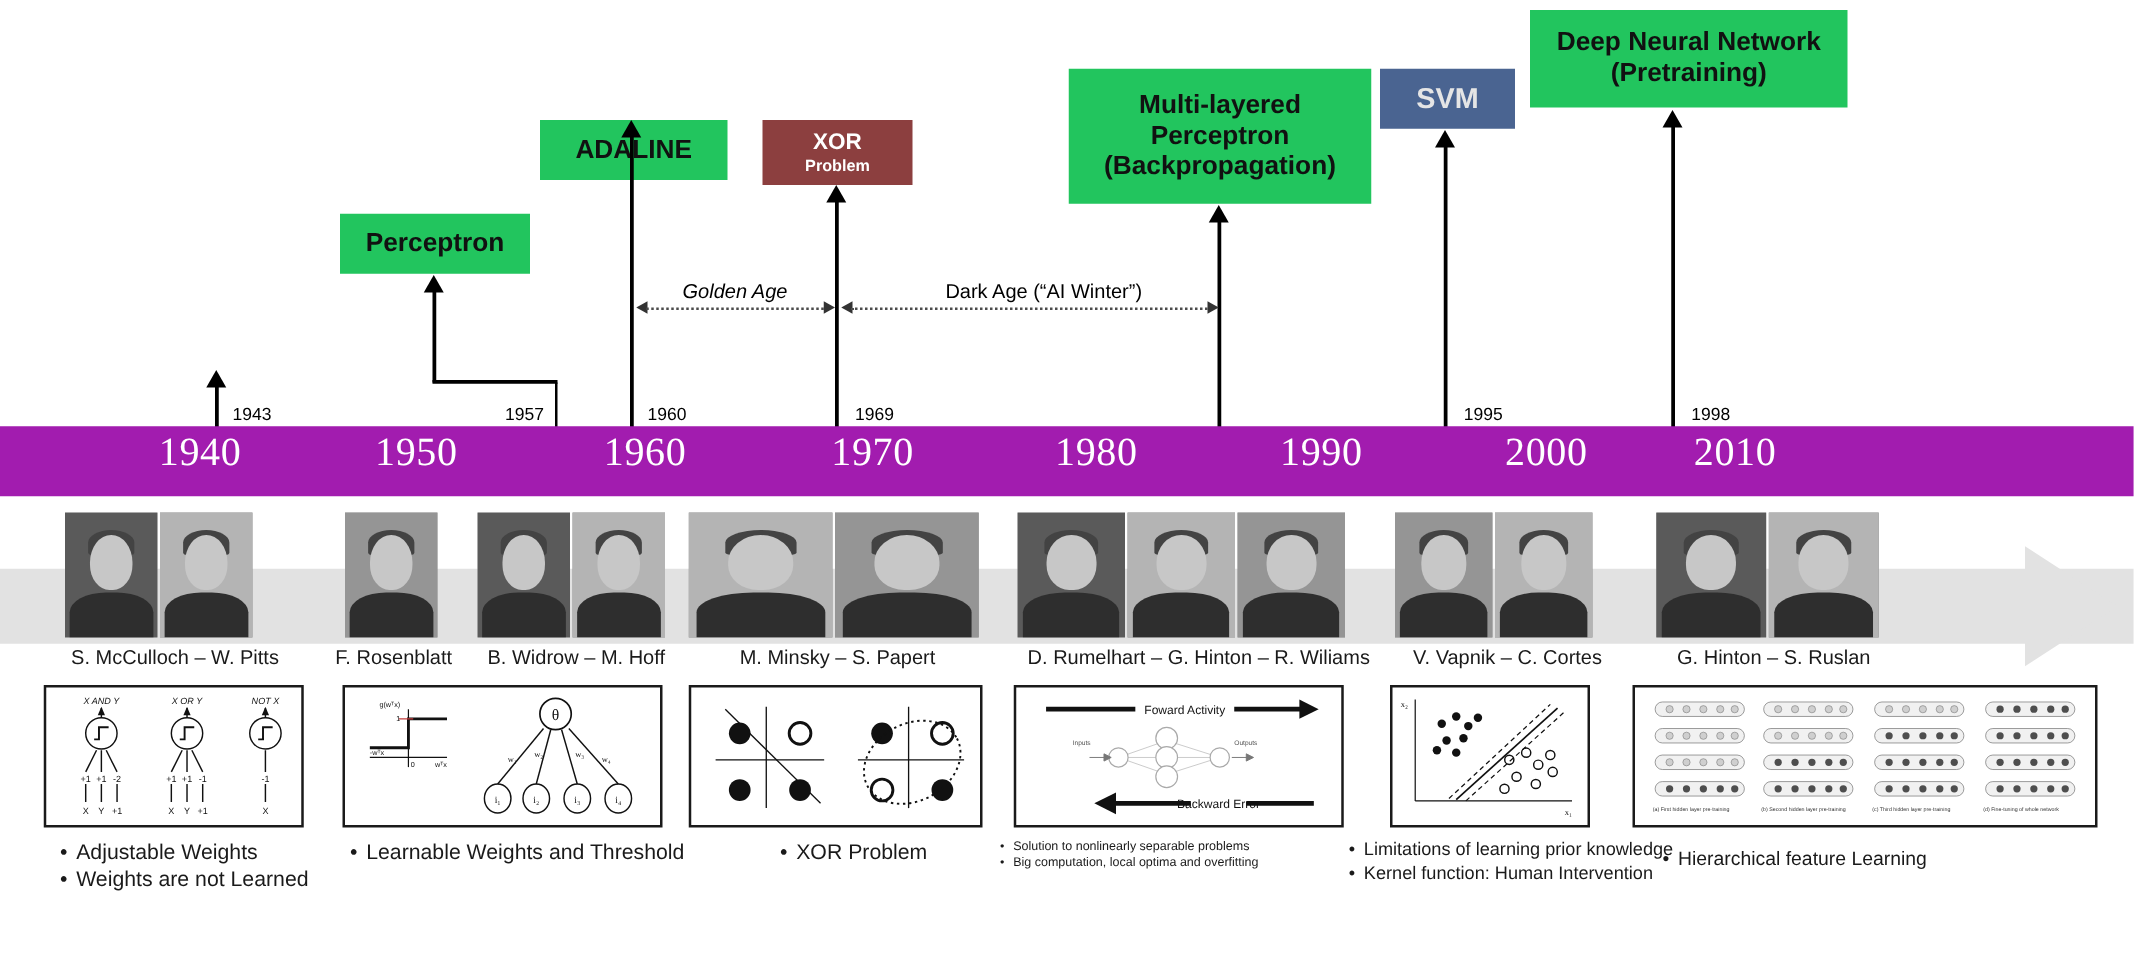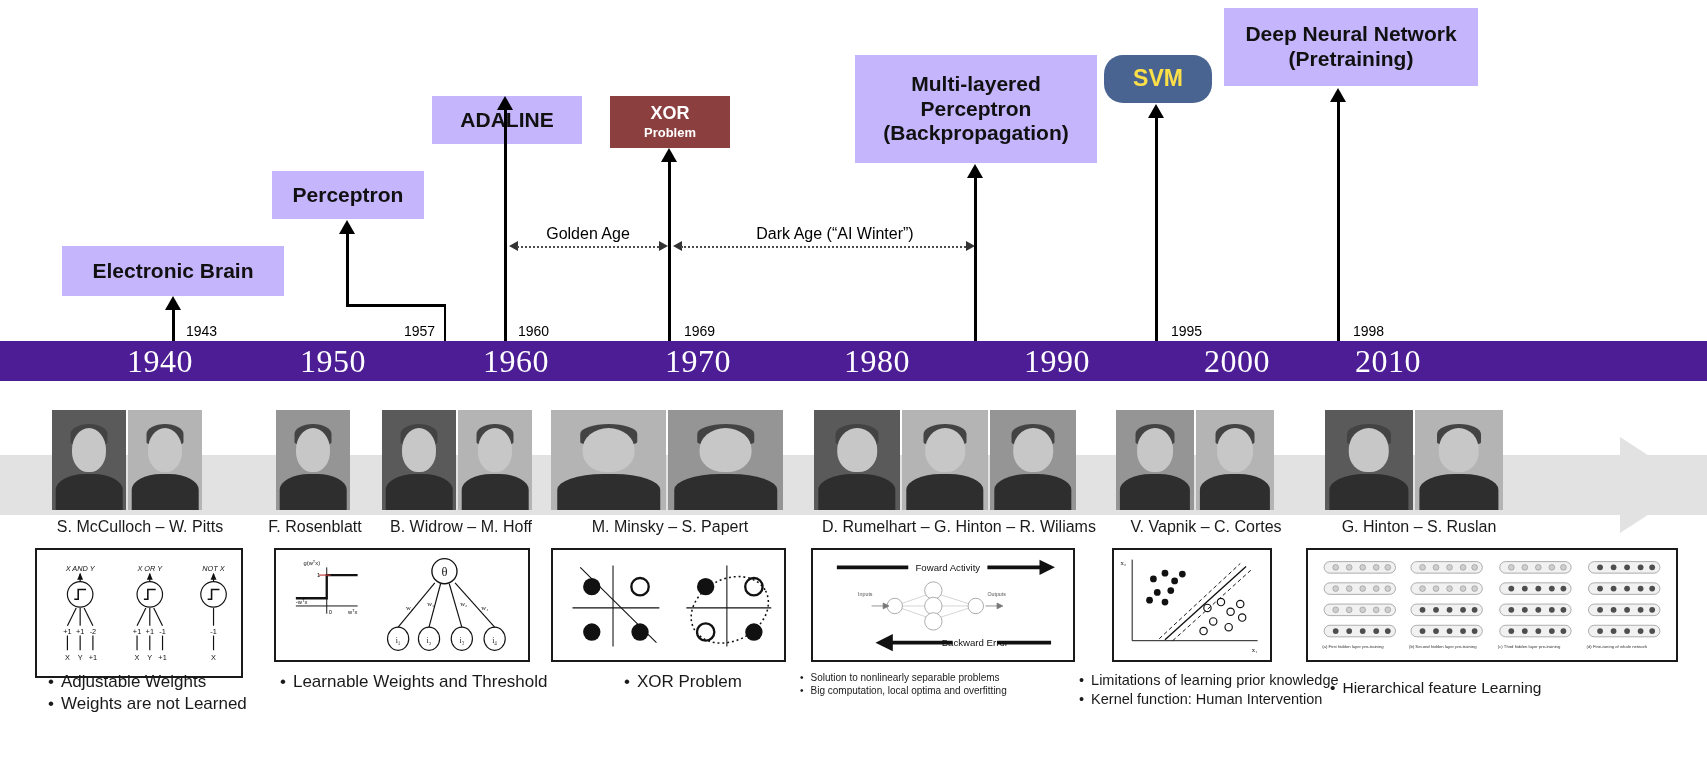--- a/index.html
+++ b/index.html
@@ -6,31 +6,31 @@
   body{
     font-family:"Liberation Sans", sans-serif;
     width:1707px;height:780px;position:relative;overflow:hidden;
     -webkit-font-smoothing:antialiased;
   }
   #stage{position:absolute;inset:0;width:1707px;height:780px;}
 
   
   .milestone{
     position:absolute;
-    background:#c4b5fd;
+    background:#22c55e;
     color:#111;
     font-weight:bold;
     display:flex;align-items:center;justify-content:center;
     text-align:center;
     line-height:1.18;
     box-sizing:border-box;
     padding:4px 10px;
   }
   .milestone.accent-red{background:#8c3f3f;color:#fff;}
-  .milestone.accent-blue{background:#4a6491;color:#fde047;border-radius:19px;}
+  .milestone.accent-blue{background:#4a6491;color:#e5e5e5;}
   .ms-sub{font-size:.72em;display:block;font-weight:bold;}
 
   
   .vline{position:absolute;background:#000;width:3px;}
   .vhead{
     position:absolute;width:0;height:0;
     border-left:8px solid transparent;
     border-right:8px solid transparent;
     border-bottom:14px solid #000;
   }
@@ -46,22 +46,22 @@
 
   
   .era-label{position:absolute;font-size:16px;color:#000;white-space:nowrap;text-align:center;}
   .era-line{position:absolute;height:0;border-top:2px dotted #4c4c4c;}
   .era-cap{position:absolute;width:0;height:0;border-top:5px solid transparent;border-bottom:5px solid transparent;}
   .era-cap.left{border-right:9px solid #333;}
   .era-cap.right{border-left:9px solid #333;}
 
   
   #decadebar{
-    position:absolute;left:0;top:341px;width:1707px;height:40px;
-    background:#4c1d95;
+    position:absolute;left:0;top:341px;width:1707px;height:56px;
+    background:#a21caf;
   }
   .decade{
     position:absolute;top:2px;color:#fff;font-size:32px;font-weight:normal;
     letter-spacing:.5px;text-align:center;width:160px;
     font-family:"Liberation Serif", serif;
   }
 
   
   #band{
     position:absolute;left:0;top:455px;width:1707px;height:60px;
@@ -117,23 +117,20 @@
   
   .bullets{position:absolute;font-size:17px;color:#1a1a1a;line-height:1.32;}
   .bullets .b{white-space:nowrap;}
   .bullets .b:before{content:"\2022";margin-right:7px;}
 </style>
 </head>
 <body>
 
 <div id="stage">
 
-  <div class="milestone" style="left:62px;top:246px;width:222px;height:50px;font-size:21px;">
-    <span>Electronic Brain</span>
-  </div>
 
   <div class="milestone" style="left:272px;top:171px;width:152px;height:48px;font-size:21px;">
     <span>Perceptron</span>
   </div>
 
   <div class="milestone" style="left:432px;top:96px;width:150px;height:48px;font-size:21px;">
     <span>ADALINE</span>
   </div>
 
   <div class="milestone accent-red" style="left:610px;top:96px;width:120px;height:52px;font-size:18px;flex-direction:column;gap:1px;">
@@ -180,21 +177,21 @@
   <div class="vhead" style="left:1330px;top:88px;"></div>
 
   <div class="yearlabel" style="left:186px;top:323px;">1943</div>
   <div class="yearlabel" style="left:404px;top:323px;">1957</div>
   <div class="yearlabel" style="left:518px;top:323px;">1960</div>
   <div class="yearlabel" style="left:684px;top:323px;">1969</div>
   <div class="yearlabel" style="left:990px;top:323px;margin-top:44px;">1986</div>
   <div class="yearlabel" style="left:1171px;top:323px;">1995</div>
   <div class="yearlabel" style="left:1353px;top:323px;">1998</div>
 
-  <div class="era-label" style="left:505px;top:225px;width:166px;">Golden Age</div>
+  <div class="era-label" style="left:505px;top:225px;width:166px;font-style:italic;">Golden Age</div>
   <div class="era-cap left" style="left:509px;top:241px;"></div>
   <div class="era-line" style="left:517px;top:246px;width:142px;"></div>
   <div class="era-cap right" style="left:659px;top:241px;"></div>
 
   <div class="era-label" style="left:700px;top:225px;width:270px;">Dark Age (“AI Winter”)</div>
   <div class="era-cap left" style="left:673px;top:241px;"></div>
   <div class="era-line" style="left:681px;top:246px;width:285px;"></div>
   <div class="era-cap right" style="left:966px;top:241px;"></div>
 
   <div id="decadebar">
@@ -317,21 +314,21 @@
   </div>
 
   <div class="caption" style="left:40px;top:518px;width:200px;">S. McCulloch – W. Pitts</div>
   <div class="caption" style="left:255px;top:518px;width:120px;">F. Rosenblatt</div>
   <div class="caption" style="left:378px;top:518px;width:166px;">B. Widrow – M. Hoff</div>
   <div class="caption" style="left:572px;top:518px;width:196px;">M. Minsky – S. Papert</div>
   <div class="caption" style="left:806px;top:518px;width:306px;">D. Rumelhart – G. Hinton – R. Wiliams</div>
   <div class="caption" style="left:1100px;top:518px;width:212px;">V. Vapnik – C. Cortes</div>
   <div class="caption" style="left:1318px;top:518px;width:202px;">G. Hinton – S. Ruslan</div>
 
-  <div class="panel" style="left:35px;top:548px;width:208px;height:130px;">
+  <div class="panel" style="left:35px;top:548px;width:208px;height:114px;">
     <svg viewBox="0 0 208 114">
       <g font-family="Liberation Sans, sans-serif" font-size="7.5" font-style="italic" fill="#111" text-anchor="middle">
         <text x="44" y="14">X AND Y</text>
         <text x="115" y="14">X OR Y</text>
         <text x="180" y="14">NOT X</text>
       </g>
 
       <g stroke="#111" fill="none" stroke-width="1.2">
         <circle cx="44" cy="38" r="13"></circle>
         <path d="M38 43 L42 43 L42 33 L50 33" stroke-width="1.6"></path>

